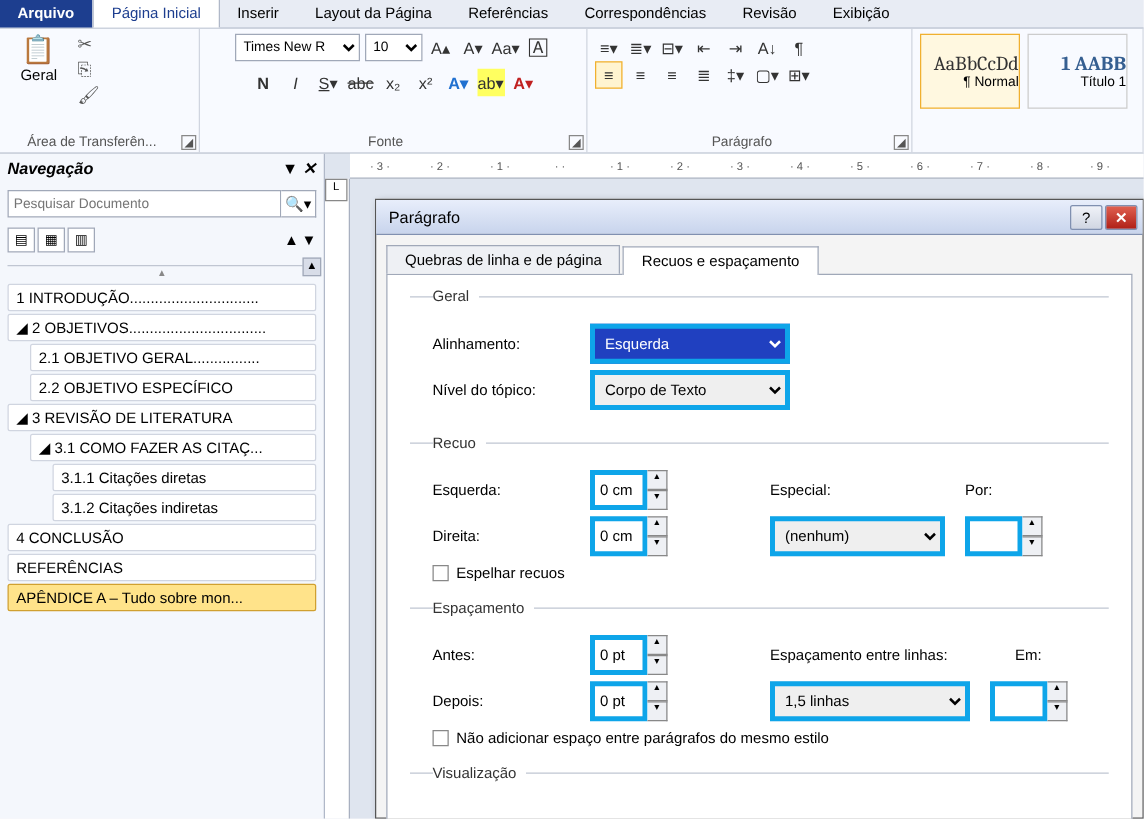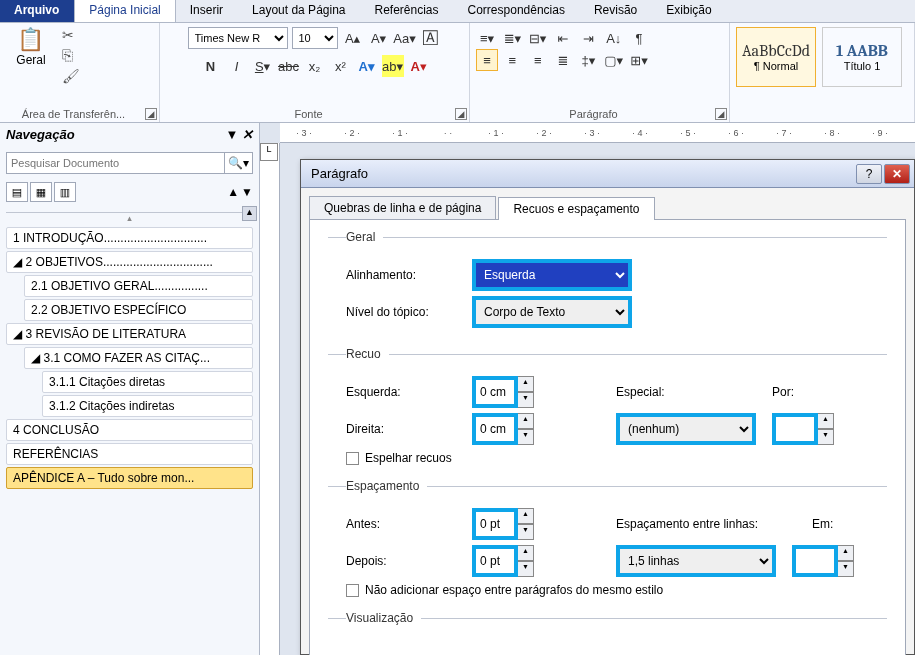--- a/index.html
+++ b/index.html
@@ -21,21 +21,21 @@
 .clip .paste { display: flex; flex-direction: column; align-items: center; width: 50px; }
 .clip .paste .icn { font-size: 22px; color: #c98a2b; }
 .clip .side { display: flex; flex-direction: column; gap: 4px; font-size: 14px; color: #555; }
 .fonte { width: 310px; align-items: center; }
 .fonte .row { display: flex; gap: 4px; align-items: center; margin-bottom: 6px; }
 .fonte select, .fonte .sel { height: 22px; border: 1px solid #a0a8b8; background: #fff; font-size: 11px; padding: 0 2px; }
 .ico { width: 22px; height: 22px; display: inline-flex; align-items: center; justify-content: center; border: 1px solid transparent; font-size: 13px; color: #333; }
 .para { width: 260px; }
 .styles { flex: 1; }
 .styles .body { display: flex; gap: 6px; }
-.stylebox { width: 80px; height: 60px; border: 1px solid #ccc; display: flex; flex-direction: column; align-items: center; justify-content: center; font-size: 11px; }
+.stylebox { width: 80px; height: 60px; border: 1px solid #ccc; display: flex; flex-direction: column; align-items: flex-end; justify-content: center; font-size: 11px; }
 .stylebox.sel { border: 1px solid #f0b030; background: #fff8e0; }
 .stylebox .preview { font-family: Cambria, serif; font-size: 16px; color: #333; }
 .stylebox .preview.big { font-size: 16px; font-weight: bold; color: #365f91; }
 
 
 .main { display: flex; height: calc(655px - 123px); }
 .nav { width: 260px; border-right: 1px solid #b0b8c8; background: #f4f7fc; display: flex; flex-direction: column; }
 .nav .title { display: flex; align-items: center; justify-content: space-between; padding: 4px 6px; font-size: 13px; font-style: italic; font-weight: bold; }
 .nav .srch { margin: 6px; display: flex; }
 .nav .srch input { flex: 1; height: 22px; border: 1px solid #a0a8b8; padding: 0 4px; font-size: 11px; }

